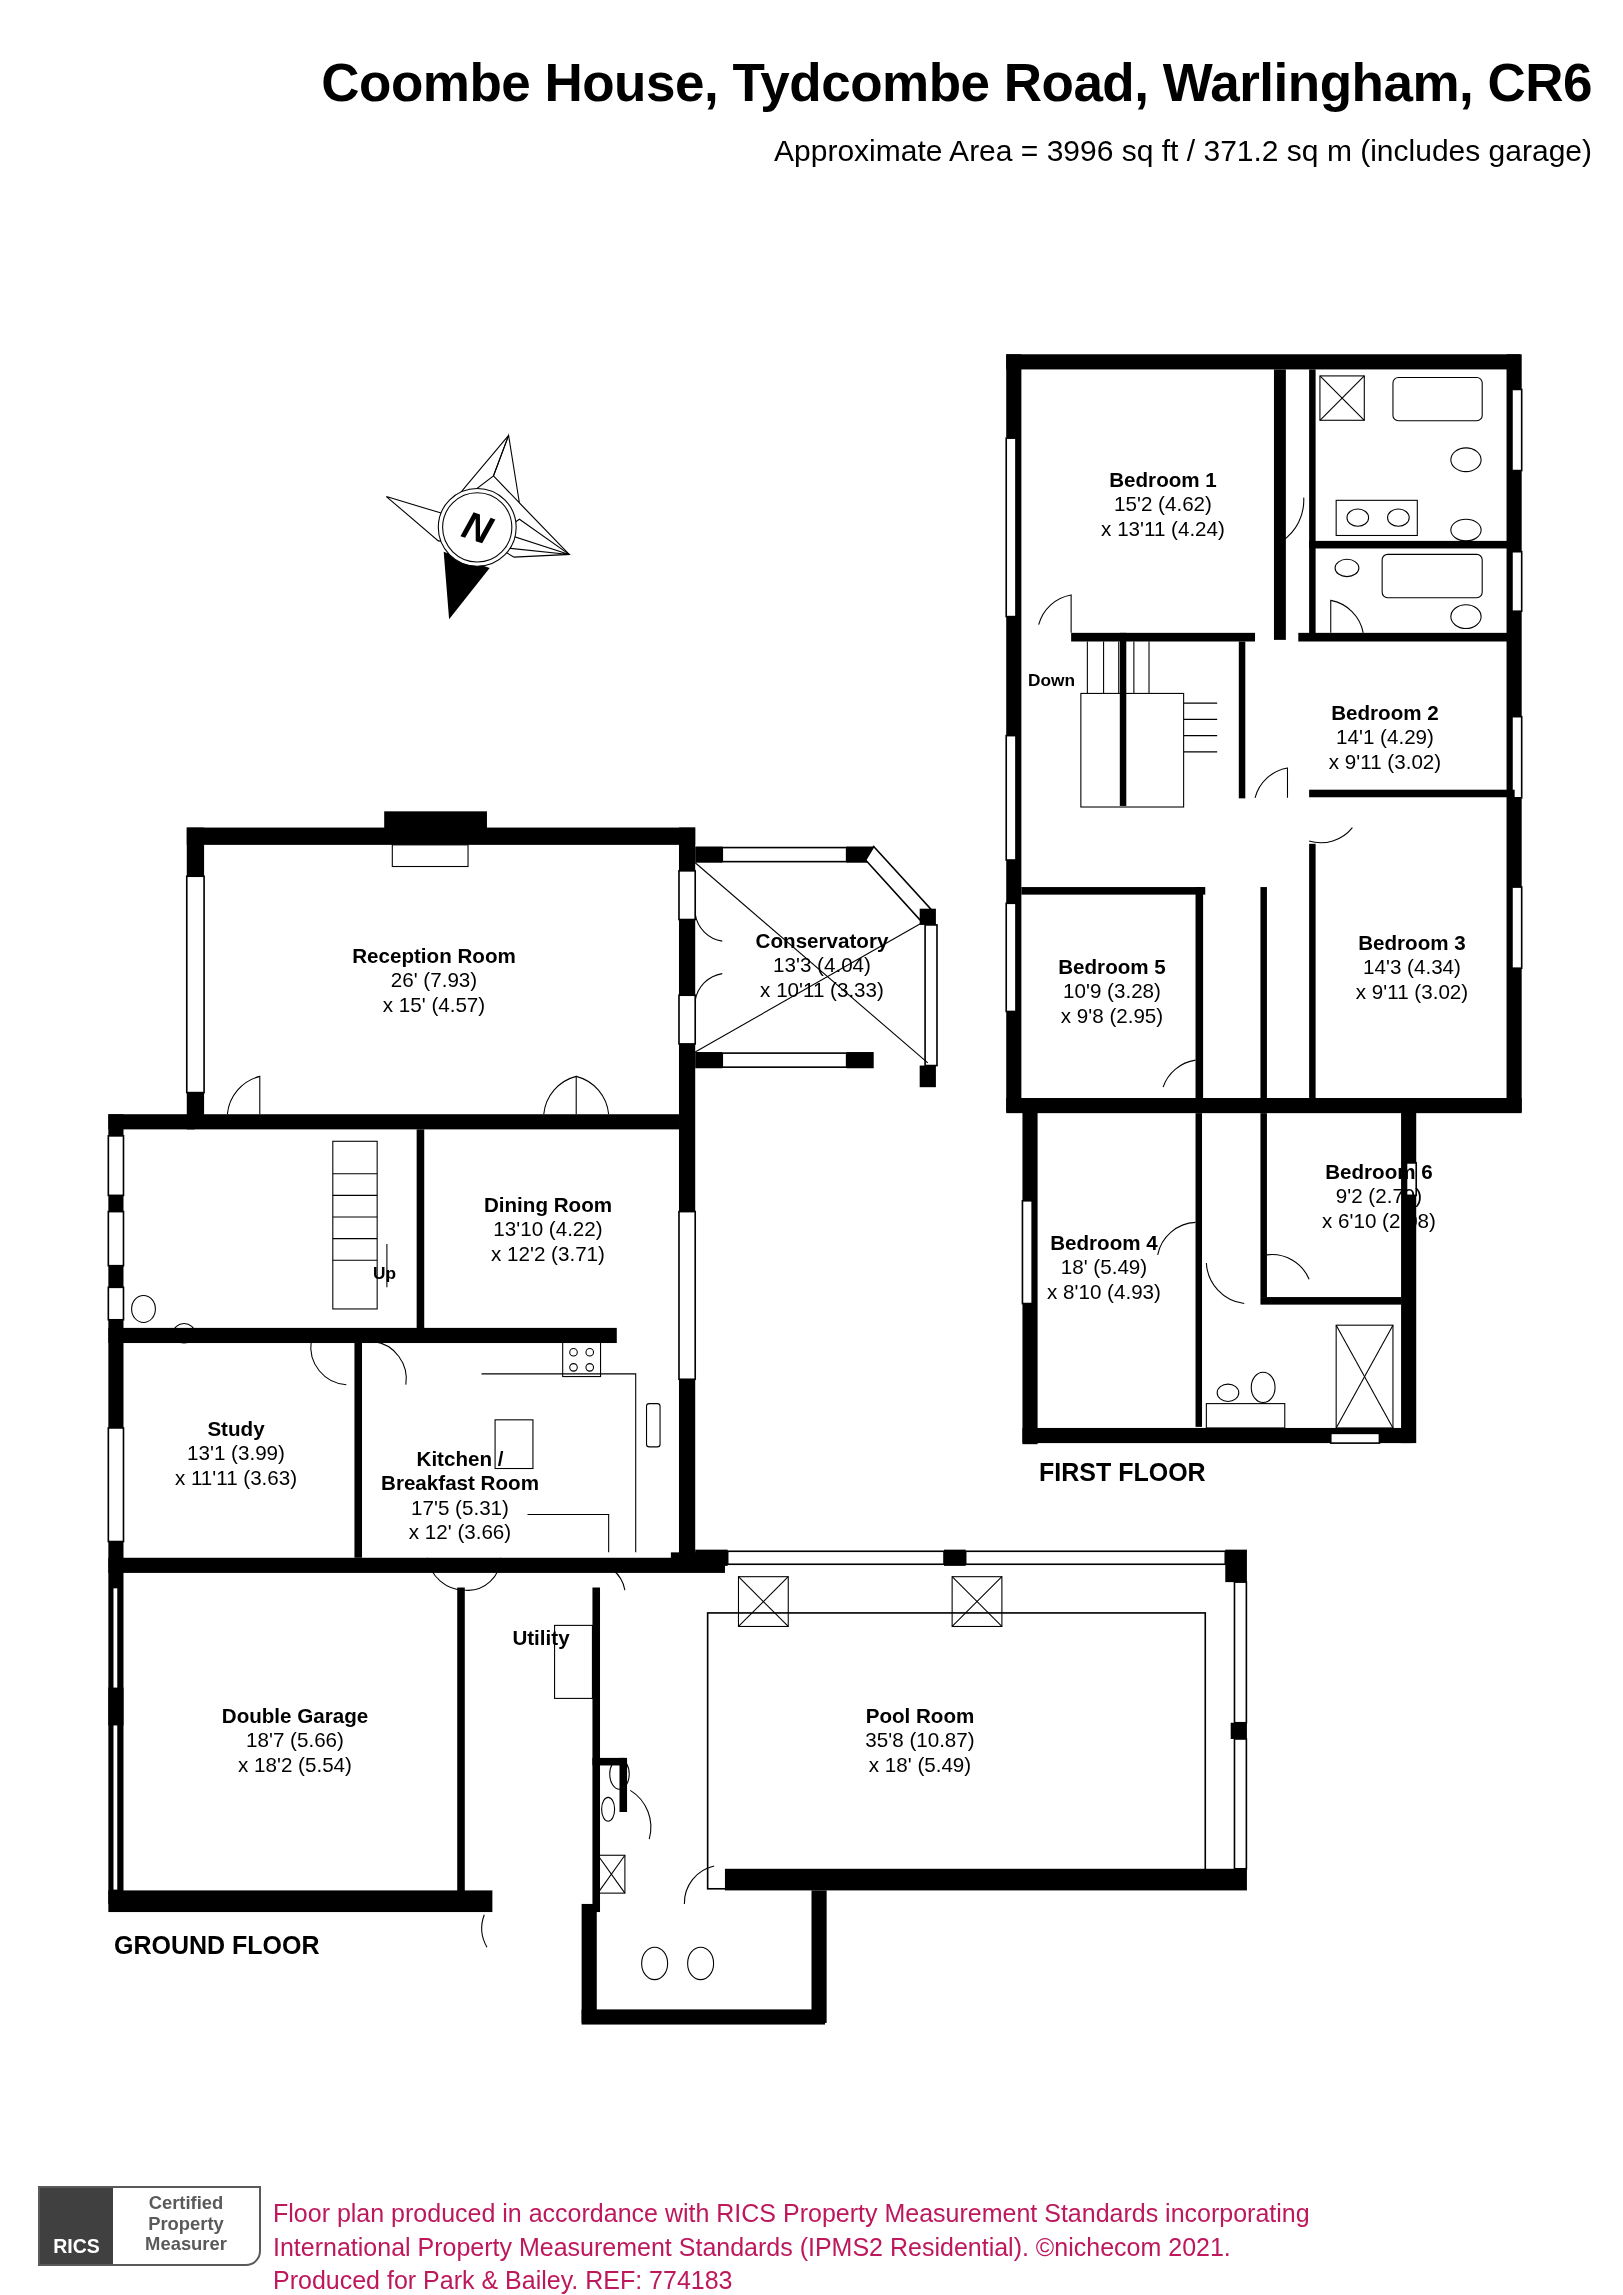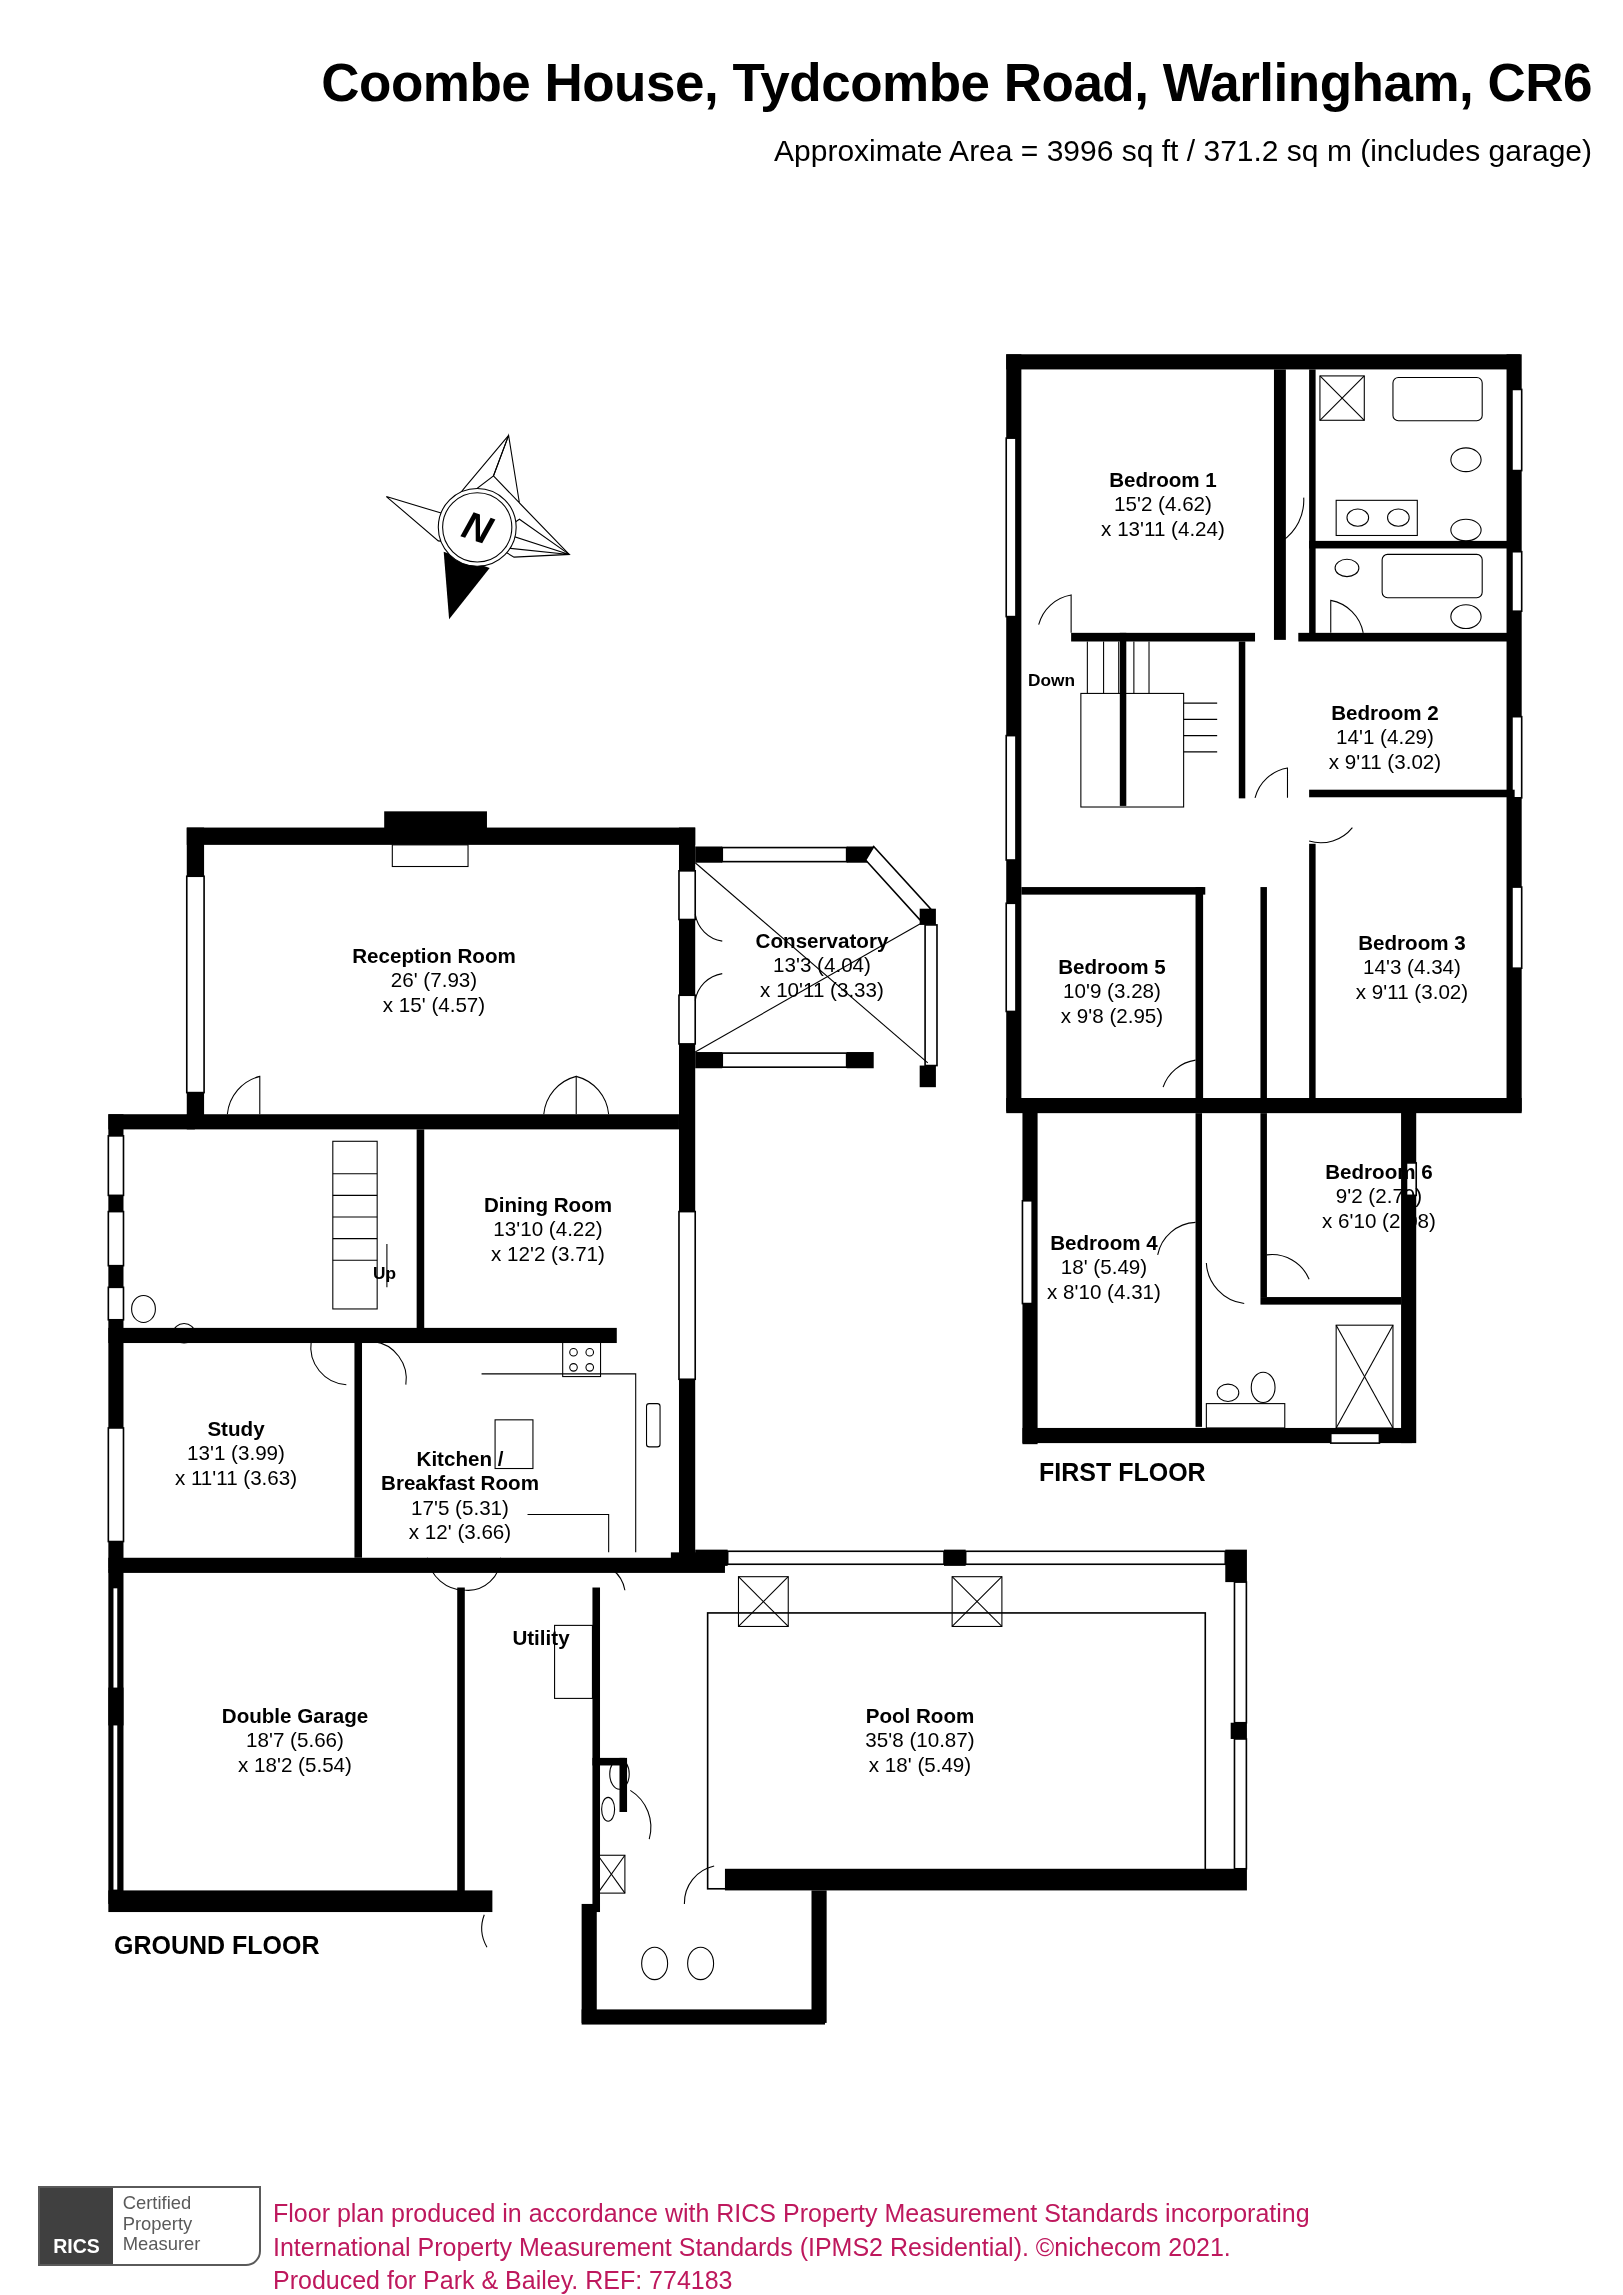--- a/index.html
+++ b/index.html
@@ -15,21 +15,21 @@
   .win { fill: #fff; stroke: #000; stroke-width: 3; }
   .room-label { position: absolute; text-align: center; transform: translate(-50%, 0); white-space: nowrap; }
   .room-name { font-size: 20.6px; font-weight: bold; line-height: 1.18; }
   .room-dim { font-size: 20.6px; line-height: 1.2; }
   .floor-label { position: absolute; font-size: 25px; font-weight: bold; }
   .stair-label { position: absolute; font-size: 17.3px; font-weight: bold; }
   .footer { position: absolute; left: 38px; top: 2186px; display: flex; align-items: flex-start; }
   .badge { display: flex; height: 76px; border: 2.2px solid #5a5a5a; border-radius: 0 0 15px 0; }
   .badge-left { width: 73px; background: #404040; color: #fff; display: flex; flex-direction: column; align-items: center; justify-content: flex-end; padding-bottom: 6.5px; box-sizing: border-box; }
   .badge-left .rics { font-size: 19.5px; font-weight: bold; }
-  .badge-right { width: 146px; padding: 5.4px 9.7px; box-sizing: border-box; color: #5a5a5a; font-weight: normal; font-size: 18.4px; line-height: 1.1; }
+  .badge-right { width: 146px; padding: 5.4px 9.7px; box-sizing: border-box; color: #5a5a5a; font-weight: bold; font-size: 18.4px; line-height: 1.1; text-align: center; }
   .footer-text { margin-left: 12px; color: #be185d; font-size: 25px; line-height: 1.35; padding-top: 10.8px; }
 </style>
 </head>
 <body>
 
 <div class="header">
   <div class="title">Coombe House, Tydcombe Road, Warlingham, CR6</div>
   <div class="area">Approximate Area = 3996 sq ft / 371.2 sq m (includes garage)</div>
 </div>
 
@@ -335,21 +335,21 @@
   <div class="room-dim">x 9'8 (2.95)</div>
 </div>
 <div class="room-label" style="left:1331px; top:1160px;margin-left:48px;">
   <div class="room-name">Bedroom 6</div>
   <div class="room-dim">9'2 (2.79)</div>
   <div class="room-dim">x 6'10 (2.08)</div>
 </div>
 <div class="room-label" style="left:1104px; top:1231px;">
   <div class="room-name">Bedroom 4</div>
   <div class="room-dim">18' (5.49)</div>
-  <div class="room-dim">x 8'10 (4.31)</div>
+  <div class="room-dim">x 8'10 (4.93)</div>
 </div>
 <div class="stair-label" style="left:1028px; top:670px;">Down</div>
 <div class="floor-label" style="left:1039px; top:1458px;">FIRST FLOOR</div>
 
 <div class="footer">
   <div class="badge">
     <div class="badge-left">
       <div class="rics">RICS</div>
     </div>
     <div class="badge-right">

